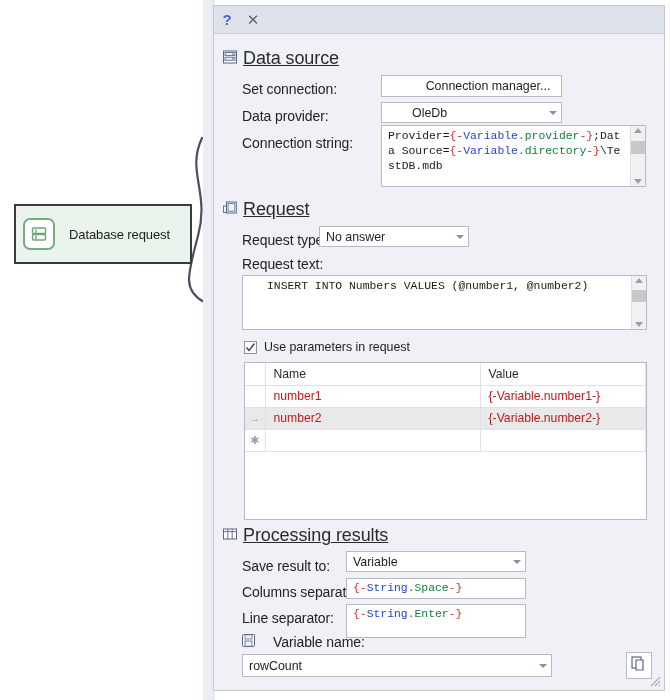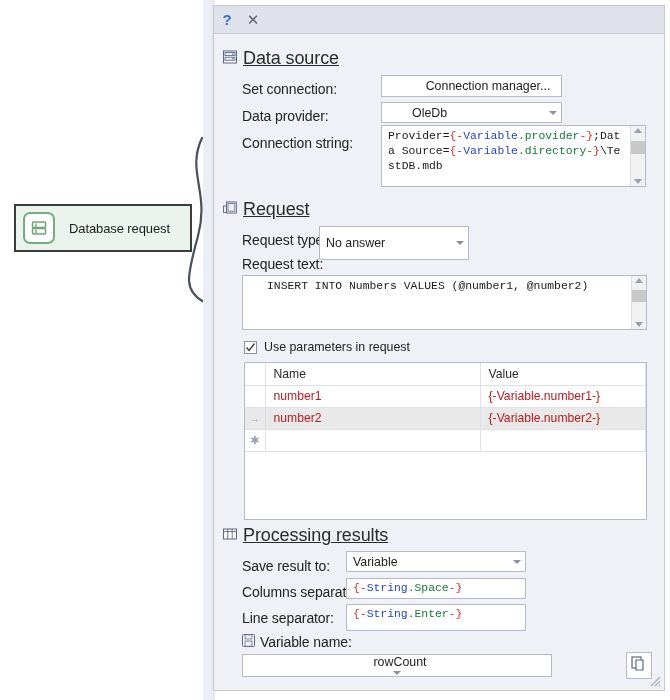--- a/index.html
+++ b/index.html
@@ -19,21 +19,21 @@
     position:absolute;left:203px;top:0;width:8px;height:700px;
     background:#eceef5;
   }
   #dialog-shadow-band2{
     position:absolute;left:211px;top:0;width:4px;height:700px;
     background:#e8eaf2;
   }
 
   
   #node{
-    position:absolute;left:14px;top:204px;width:178px;height:48px;
+    position:absolute;left:14px;top:204px;width:178px;height:60px;
     background:#eaf4ec;border:2px solid #3b3b3b;box-sizing:border-box;
     display:flex;align-items:center;
   }
   #node .node-ico{
     width:28px;height:28px;margin-left:7px;flex:0 0 auto;
     border:2px solid #76ad7f;border-radius:7px;background:#ffffff;
     display:flex;align-items:center;justify-content:center;
   }
   #node .node-label{margin-left:14px;font-size:13px;color:#1d1d1d;letter-spacing:-0.1px;}
 
@@ -231,21 +231,21 @@
         <svg width="14" height="14" viewBox="0 0 14 14">
           <rect x="0.5" y="5" width="3.2" height="6.5" fill="#eef1f7" stroke="#5b6784" stroke-width="0.9"></rect>
           <rect x="3.5" y="1" width="9.8" height="11" fill="#ffffff" stroke="#5b6784" stroke-width="1"></rect>
           <rect x="5" y="2.6" width="6.8" height="7.6" fill="#eef1f7" stroke="#5b6784" stroke-width="0.8"></rect>
         </svg>
       </span>
       <span class="sh-text">Request</span>
     </div>
 
     <span class="lbl" style="left:28px;top:198px;">Request type:</span>
-    <div class="combo" style="left:105px;top:192px;width:150px;height:34px;">
+    <div class="combo" style="left:105px;top:192px;width:150px;height:21px;">
       <span class="cval">No answer</span>
       <span class="carrow">
           <i></i>
         </span>
     </div>
 
     <span class="lbl" style="left:28px;top:222px;">Request text:</span>
     <div class="codebox" style="left:28px;top:241px;width:405px;height:55px;padding-left:18px;">
       <div class="code">INSERT INTO Numbers VALUES (@number1, @number2)</div>
       <div class="vbar">
@@ -312,36 +312,36 @@
           <i></i>
         </span>
     </div>
 
     <span class="lbl" style="left:28px;top:550px;">Columns separator:</span>
     <div class="codebox" style="left:132px;top:544px;width:180px;height:21px;">
       <div class="code" id="colsep-code" style="padding-top:2px;"><span class="tk-br">{-</span><span class="tk-ns">String</span><span class="tk-pr">.Space</span><span class="tk-br">-}</span></div>
     </div>
 
     <span class="lbl" style="left:28px;top:576px;">Line separator:</span>
-    <div class="codebox" style="left:132px;top:570px;width:180px;height:27px;">
+    <div class="codebox" style="left:132px;top:570px;width:180px;height:34px;">
       <div class="code" id="linesep-code" style="padding-top:2px;"><span class="tk-br">{-</span><span class="tk-ns">String</span><span class="tk-pr">.Enter</span><span class="tk-br">-}</span></div>
     </div>
 
     <div class="section-head" style="left:28px;top:600px;gap:5px;">
       <span>
         <svg width="13" height="13" viewBox="0 0 13 13">
           <rect x="0.5" y="0.5" width="12" height="12" rx="1" fill="#ffffff" stroke="#5b6784" stroke-width="1"></rect>
           <rect x="3" y="0.8" width="7" height="4.2" fill="#eef1f7" stroke="#5b6784" stroke-width="0.8"></rect>
           <rect x="3" y="7" width="7" height="5.2" fill="#eef1f7" stroke="#5b6784" stroke-width="0.8"></rect>
         </svg>
       </span>
-      <span class="lbl" style="position:static;">Variable name:</span>
-    </div>
-
-    <div class="combo" style="left:28px;top:620px;width:310px;height:23px;flex-direction:column;">
+      <span class="lbl" style="position:static;margin-left:13px;">Variable name:</span>
+    </div>
+
+    <div class="combo" style="left:28px;top:620px;width:310px;height:23px;">
       <span class="cval">rowCount</span>
       <span class="carrow">
           <i></i>
         </span>
     </div>
 
     <div class="iconbtn" style="left:412px;top:618px;width:26px;height:27px;">
       <span>
         <svg width="16" height="16" viewBox="0 0 16 16">
           <rect x="1" y="1" width="9" height="11" fill="#ffffff" stroke="#5b6784" stroke-width="1.2"></rect>

